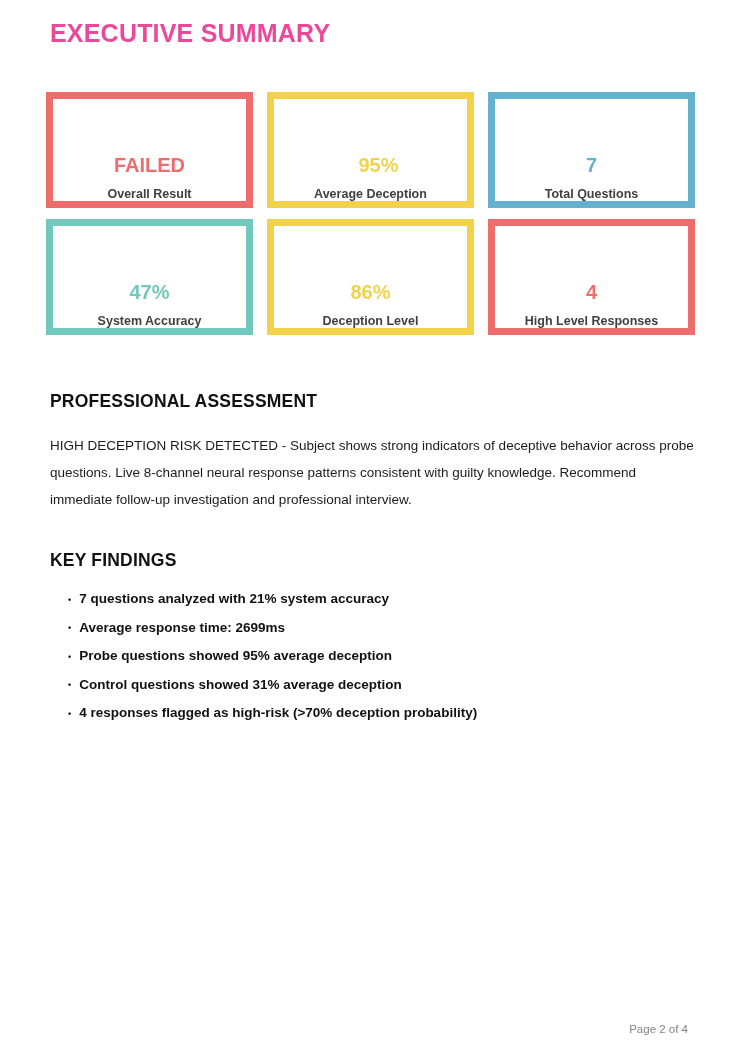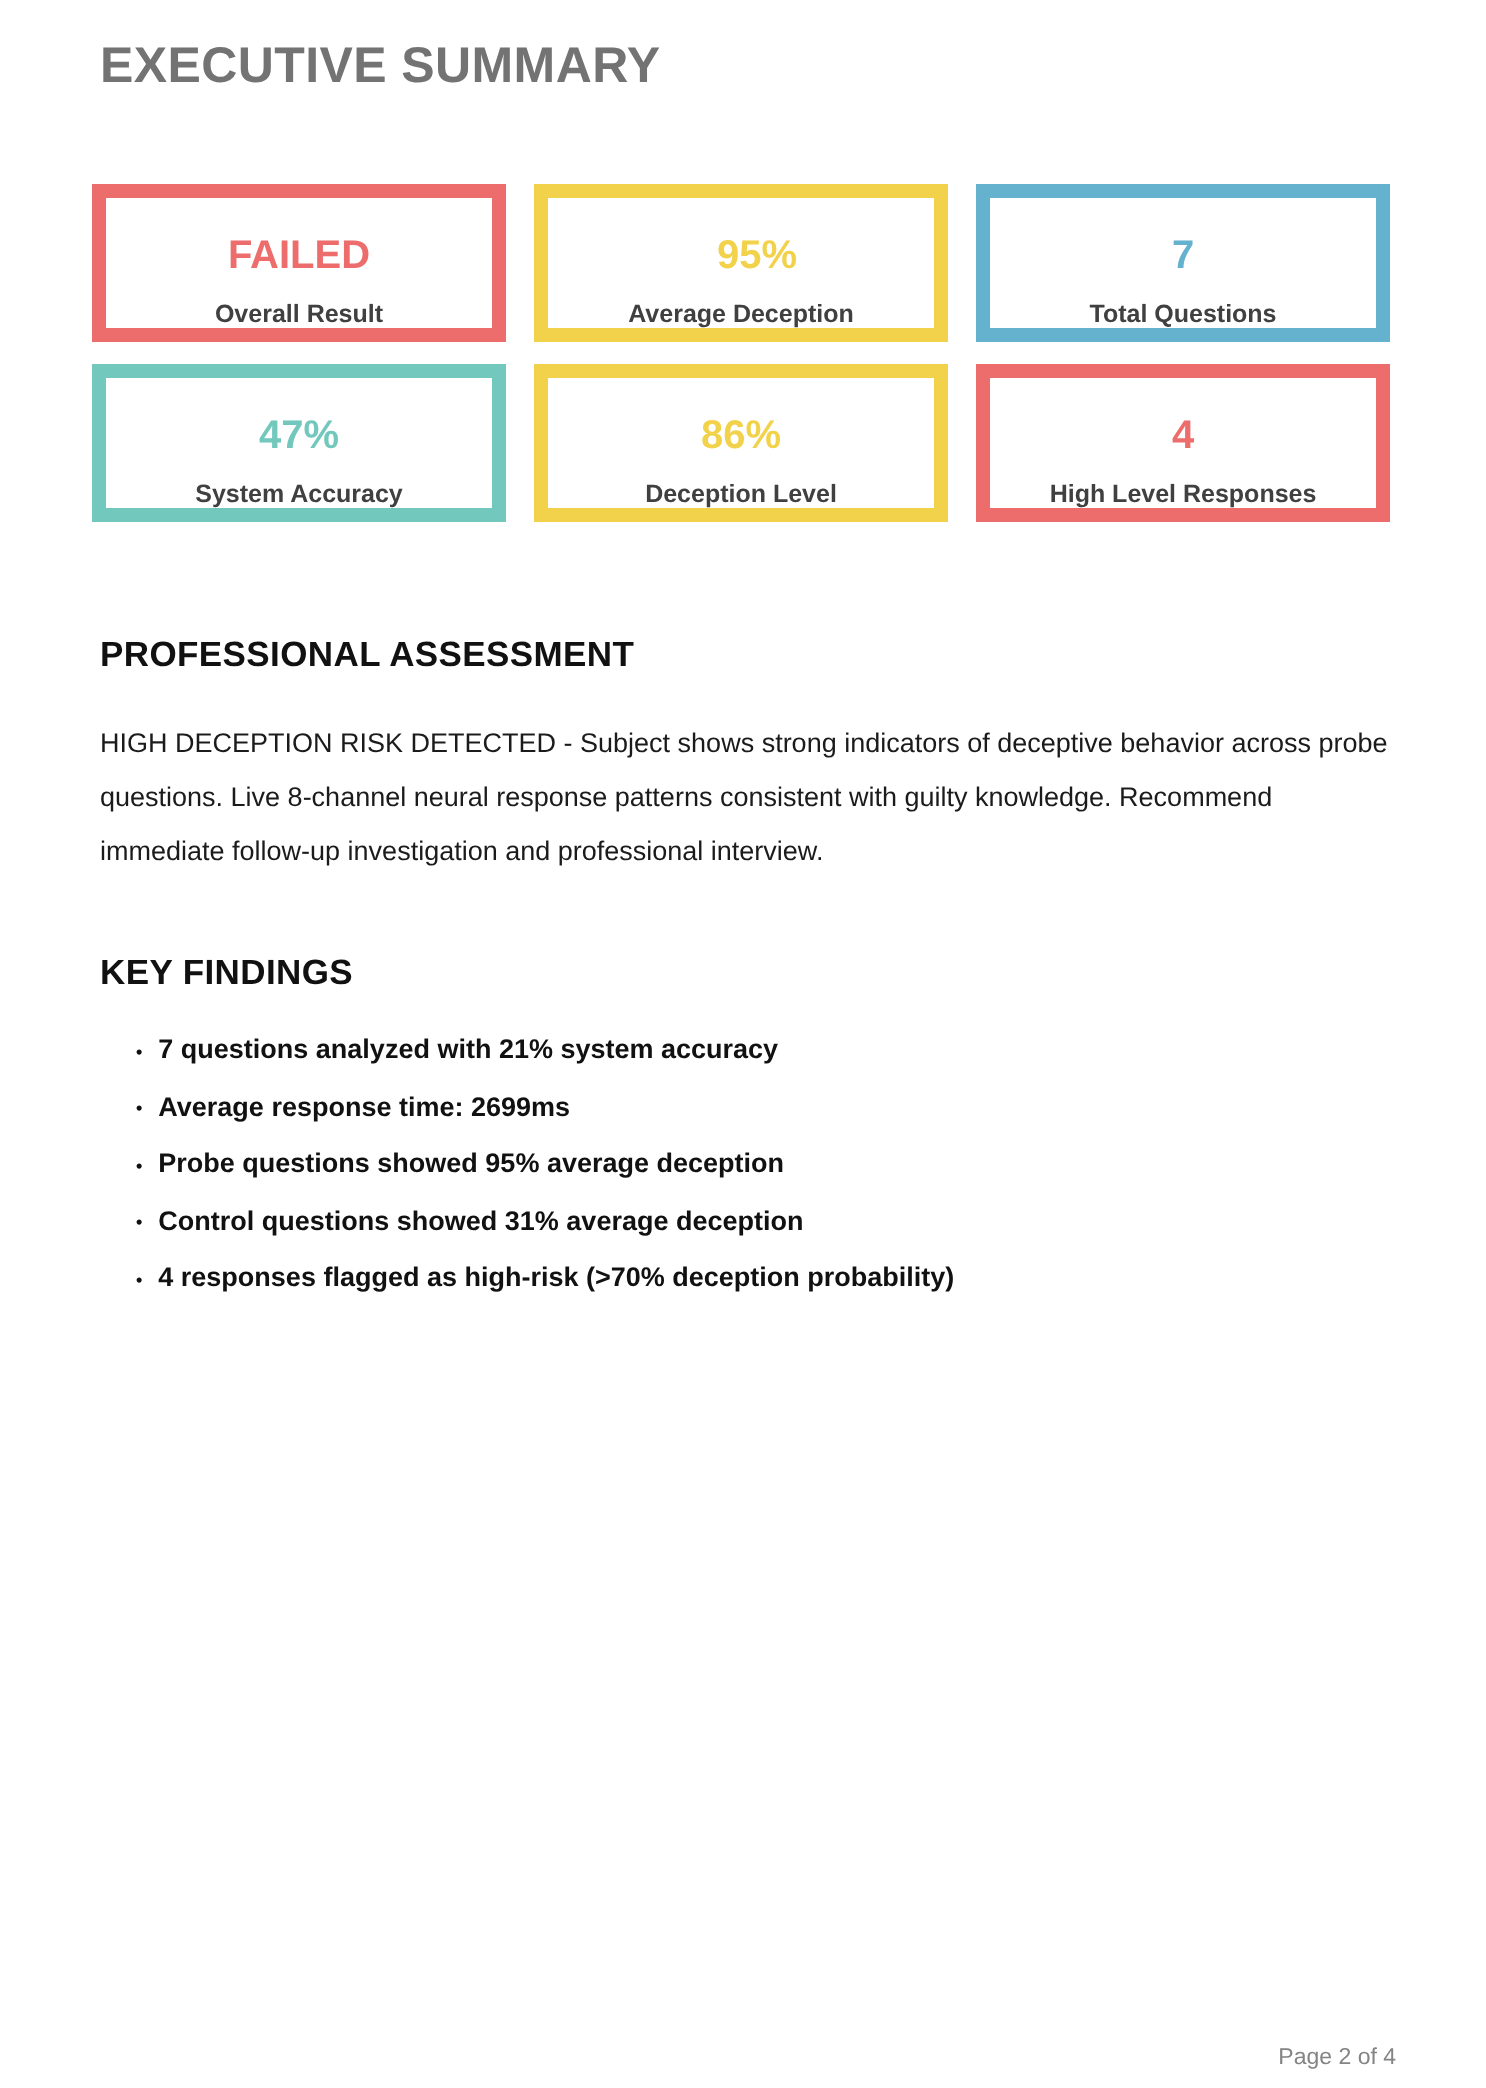--- a/index.html
+++ b/index.html
@@ -12,32 +12,32 @@
   }
   .page { width: 743px; height: 1044px; position: relative; }
   .content { padding: 0 46px; }
 
   .page-title {
     margin-top: 19px;
     padding-left: 4px;
     font-size: 25px;
     font-weight: bold;
     letter-spacing: 0.2px;
-    color: #737373;
+    color: #ec4899;
   }
 
   .stats-grid {
     margin-top: 44px;
     display: grid;
     grid-template-columns: repeat(3, 207px);
     column-gap: 14px;
     row-gap: 11px;
   }
   .stat-card {
-    height: 79px;
+    height: 116px;
     border: 7px solid #cccccc; 
     background: #ffffff;
     display: flex;
     flex-direction: column;
     align-items: center;
     justify-content: flex-end;
     padding-top: 18px;
   }
   .stat-value {
     font-size: 20px;
@@ -85,21 +85,21 @@
   }
   .bullet-dot {
     font-size: 9px;
     margin-right: 8px;
     position: relative;
     top: 0.5px;
   }
 
   .page-footer {
     position: absolute;
-    right: 45px;
+    right: 55px;
     bottom: 28px;
     font-size: 11.5px;
     color: #848484;
   }
 </style>
 </head>
 <body>
 
 <div class="page">
   <div class="content">

